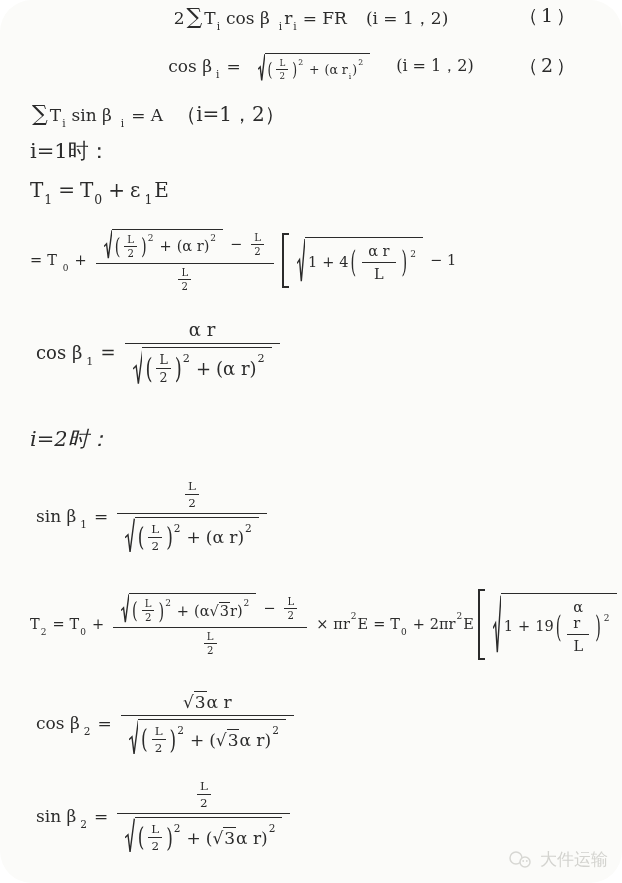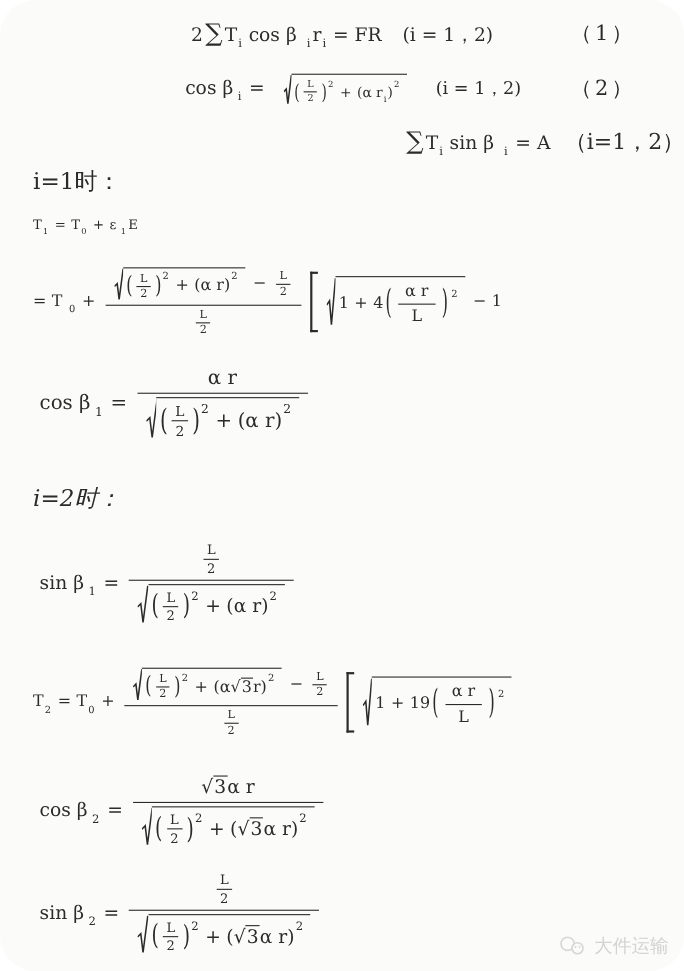--- a/index.html
+++ b/index.html
@@ -1,20 +1,20 @@
 <!DOCTYPE html>
 <html><head>
 <meta charset="utf-8">
 <style>
   * { box-sizing: border-box; }
   html,body { margin:0; padding:0; }
   body { background:#ffffff; font-family:"DejaVu Serif","Liberation Serif",serif; }
   .page {
     position:relative; width:622px; height:883px; overflow:hidden;
-    background:#fbfbf9; color:#2b2b2b; padding-top:14px;border-radius:32px;
+    background:#fbfbf9; color:#2b2b2b; border-radius:32px;
   }
   .row { position:relative; display:flex; align-items:center; }
   .center { justify-content:center; }
   .pl30 { padding-left:30px; }
   .pl36 { padding-left:36px; }
   .math { display:flex; align-items:center; }
   .run { display:inline; white-space:nowrap; }
   .run > span { display:inline-block; }
   .op { margin:0 5px; }
   sub { font-size:0.62em; line-height:0; position:relative; bottom:-0.2em; margin:0 1px; }
@@ -46,24 +46,24 @@
   .rt3 .ol { border-top:1.2px solid #2b2b2b; padding:0 1px; display:inline-block; }
   
   .eqnum { position:absolute; right:44px; top:50%; transform:translateY(-50%); font-size:19px; letter-spacing:3px; white-space:nowrap; }
   .cond { margin-left:14px; }
   .case { font-size:21px;text-align:center; }
   
   .r1  { height:32px; font-size:17px; }
   .r2  { height:64px; font-size:16px; margin-top:2px; }
   .r2 .lhs { font-size:17px;margin-left:20px; }
   .f12 { font-size:12.5px; }
-  .r3  { height:32px; font-size:17px;justify-content:flex-end; }
+  .r3  { height:32px; font-size:17px; }
   .r3 .cond3 { font-size:20px; margin-left:8px; }
   .r4  { height:30px; margin-top:6px; }
-  .r5  { height:28px; font-size:12px; margin-top:10px; }
+  .r5  { height:28px; font-size:20px; margin-top:10px; }
   .r6  { height:96px; font-size:14.5px; margin-top:8px; }
   .r7  { height:84px; font-size:18px; margin-top:2px; }
   .r8  { height:30px; margin-top:30px;font-style:italic; }
   .r9  { height:92px; font-size:17px; margin-top:16px; }
   .r10 { height:96px; font-size:14.5px; margin-top:14px; }
   .r11 { height:82px; font-size:17px; margin-top:10px; }
   .r12 { height:88px; font-size:17px; margin-top:8px; }
   
   .wm { position:absolute; right:14px; bottom:12px; display:flex; align-items:center; gap:5px;
         color:#d3d3cf; font-size:17px; font-family:"DejaVu Sans","Liberation Sans",sans-serif; }
@@ -315,20 +315,21 @@
           <span class="frac sm">
               <span class="fnum">
                 <span class="tk">L</span>
               </span>
               <span class="fden">
                 <span class="tk">2</span>
               </span>
             </span>
         </span>
       </span>
+      <span class="run"><span class="tk op">×</span><span class="tk">π</span><span class="tk">r</span><sup>2</sup><span class="tk">E</span><span class="tk op">=</span><span class="tk">T</span><sub>0</sub><span class="tk op">+</span><span class="tk">2</span><span class="tk">π</span><span class="tk">r</span><sup>2</sup><span class="tk">E</span></span>
       <span class="brkgrp">
         <span class="brk l"></span>
         <span class="brkbody">
           <span class="sqrt">
             <span class="radw">
                 <svg viewBox="0 0 10 24" preserveAspectRatio="none">
                   <path d="M0 13.5 L3.2 11.5 L5.4 22.6 L10 1" fill="none" stroke="#2b2b2b" stroke-width="1.4" vector-effect="non-scaling-stroke"></path>
                 </svg>
               </span>
             <span class="sqb">

